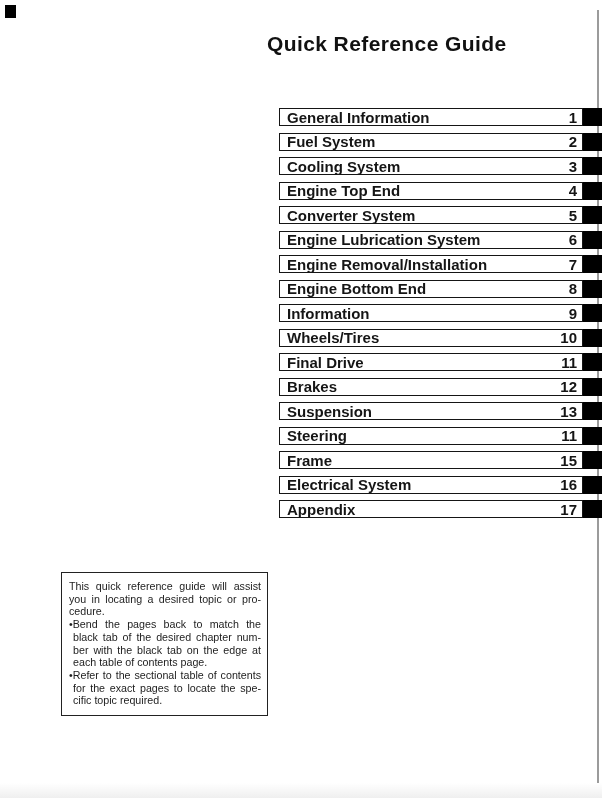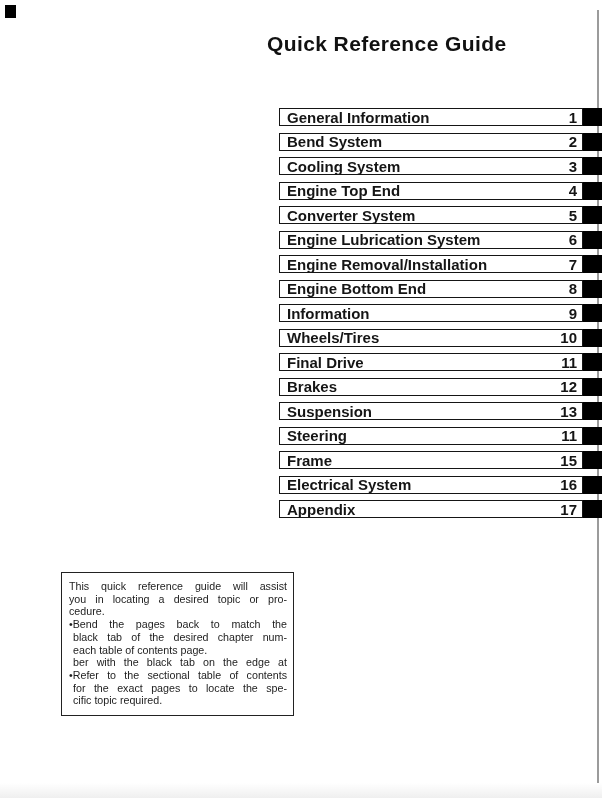--- a/index.html
+++ b/index.html
@@ -51,21 +51,21 @@
     padding-left:7px; white-space:nowrap;
   }
   .num{
     font-size:15px; font-weight:bold; color:#151515;
     padding-right:5px; white-space:nowrap;
   }
   .tab{
     width:19px; background:#000;
   }
   .note{
-    position:absolute; left:61px; top:572px; width:233px;
+    position:absolute; left:61px; top:572px; width:207px;
     box-sizing:border-box;
     border:1px solid #222;
     padding:7px 6px 8px 7px;
     font-size:10.7px; line-height:12.7px; color:#1d1d1d;
   }
   .note .line{
     text-align:justify;
     text-align-last:justify;
     white-space:nowrap;
     overflow:hidden;
@@ -91,21 +91,21 @@
   <div class="row">
     <div class="box">
       <span class="label">General Information</span>
       <span class="num">1</span>
     </div>
     <div class="tab"></div>
   </div>
 
   <div class="row">
     <div class="box">
-      <span class="label">Bend System</span>
+      <span class="label">Fuel System</span>
       <span class="num">2</span>
     </div>
     <div class="tab"></div>
   </div>
 
   <div class="row">
     <div class="box">
       <span class="label">Cooling System</span>
       <span class="num">3</span>
     </div>
@@ -229,23 +229,23 @@
   <div class="line">This quick reference guide will assist</div>
 
   <div class="line">you in locating a desired topic or pro-</div>
 
   <div class="line no-just">cedure.</div>
 
   <div class="line">•Bend the pages back to match the</div>
 
   <div class="line indent">black tab of the desired chapter num-</div>
 
+  <div class="line indent">ber with the black tab on the edge at</div>
+
   <div class="line no-just indent">each table of contents page.</div>
-
-  <div class="line indent">ber with the black tab on the edge at</div>
 
   <div class="line">•Refer to the sectional table of contents</div>
 
   <div class="line indent">for the exact pages to locate the spe-</div>
 
   <div class="line no-just indent">cific topic required.</div>
 </div>
 
 </div>
 

